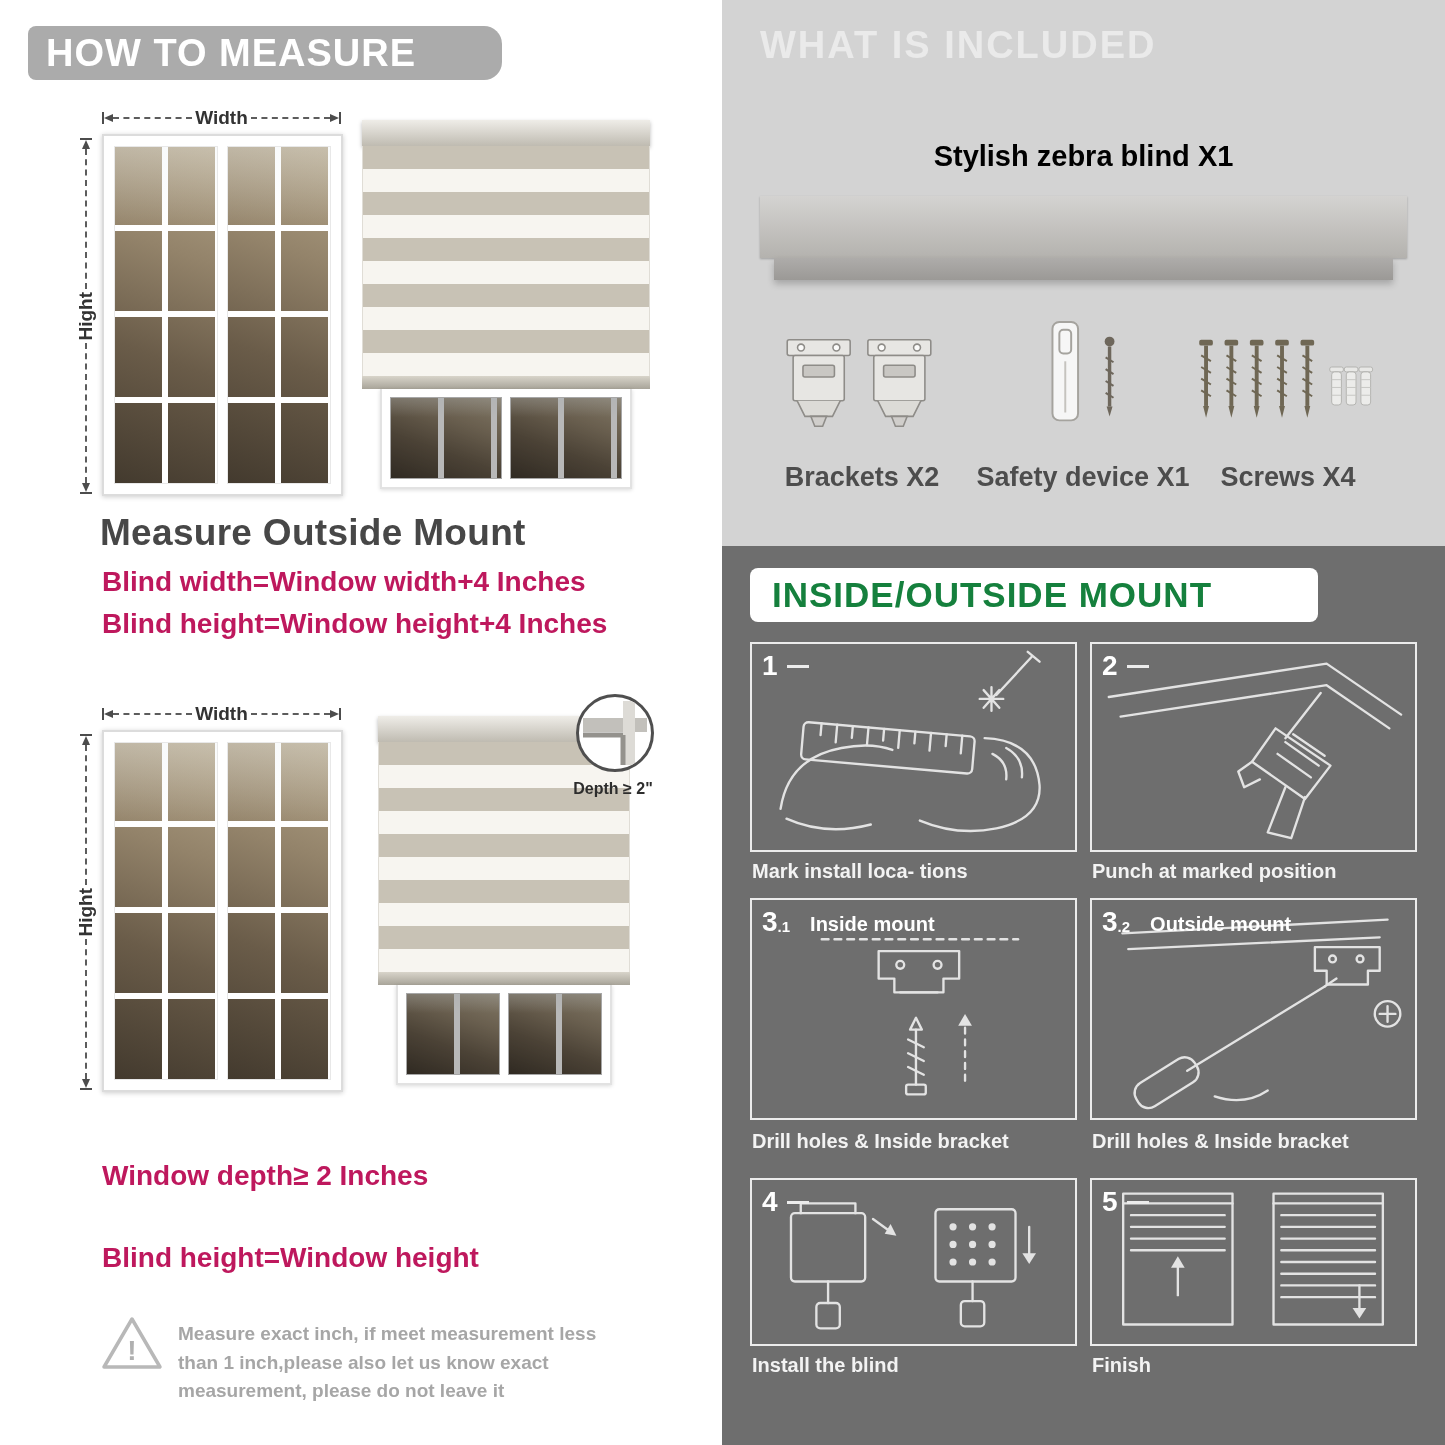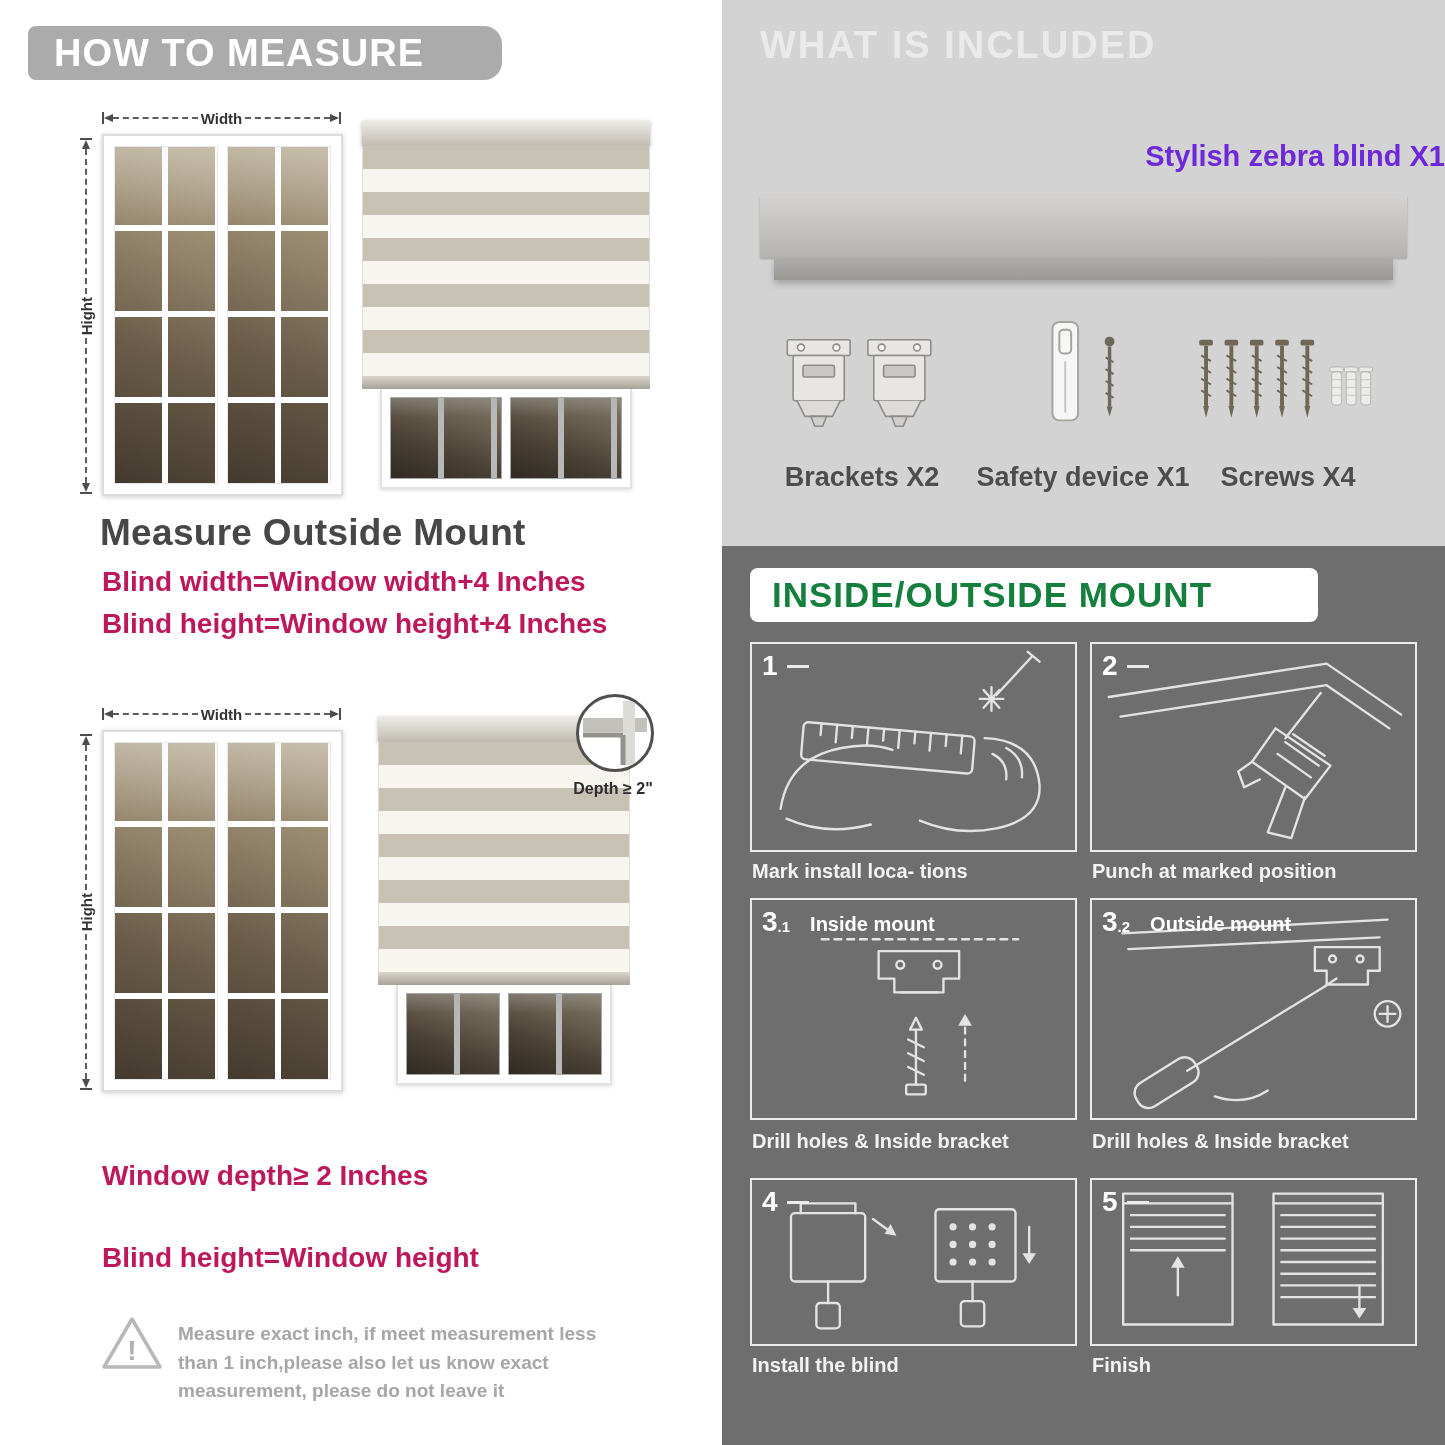--- a/index.html
+++ b/index.html
@@ -4,38 +4,38 @@
 <style>
   *{box-sizing:border-box;margin:0;padding:0}
   body{background:#fff}
   #page{position:relative;width:1445px;height:1445px;background:#ffffff;
         font-family:"Liberation Sans",sans-serif;overflow:hidden}
   .abs{position:absolute}
 
   
   .htm-banner{left:28px;top:26px;width:474px;height:54px;background:#ababab;
     border-radius:8px 18px 18px 8px;color:#fff;font-size:38px;font-weight:bold;
-    line-height:54px;padding-left:26px;letter-spacing:1px;white-space:nowrap}
+    line-height:54px;padding-left:18px;letter-spacing:1px;white-space:nowrap}
 
   .win-group{width:265px;height:392px}
   .wgA{left:78px;top:104px}
   .wgB{left:78px;top:700px}
 
   .mh{left:24px;right:2px;top:6px;height:16px;display:flex;align-items:center}
   .mv{left:0;top:34px;bottom:2px;width:16px;display:flex;flex-direction:column;align-items:center}
   .bar-h{width:2px;height:12px;background:#4c4c4c}
   .bar-v{height:2px;width:12px;background:#4c4c4c}
   .head{width:0;height:0}
   .head-l{border-top:4px solid transparent;border-bottom:4px solid transparent;border-right:9px solid #4c4c4c}
   .head-r{border-top:4px solid transparent;border-bottom:4px solid transparent;border-left:9px solid #4c4c4c}
   .head-u{border-left:4px solid transparent;border-right:4px solid transparent;border-bottom:9px solid #4c4c4c}
   .head-d{border-left:4px solid transparent;border-right:4px solid transparent;border-top:9px solid #4c4c4c}
   .dash-h{flex:1;border-top:2px dashed #5c5c5c;height:0}
   .dash-v{flex:1;border-left:2px dashed #5c5c5c;width:0}
-  .mlbl{font-size:15px;font-weight:bold;color:#333;padding:0 3px;white-space:nowrap}
+  .mlbl{font-size:19px;font-weight:bold;color:#333;padding:0 3px;white-space:nowrap}
   .mv .mlbl{writing-mode:vertical-rl;transform:rotate(180deg);padding:3px 0}
 
   .window{left:24px;top:30px;right:0;bottom:0;background:#fff;border:2px solid #dcdcdc;
     box-shadow:0 1px 5px rgba(0,0,0,.20);padding:10px;display:flex;gap:9px}
   .sash{flex:1;border:1px solid #e8e8e8;
     background-image:
       linear-gradient(180deg, rgba(235,240,242,.32), rgba(235,240,242,0) 24%),
       repeating-linear-gradient(0deg, transparent 0, transparent 80px, #ffffff 80px, #ffffff 86px),
       repeating-linear-gradient(90deg, transparent 0, transparent 47px, #ffffff 47px, #ffffff 53px),
       linear-gradient(200deg,#b6a78b 0%,#93836a 32%,#6a5c49 62%,#433a2e 100%);
@@ -59,21 +59,21 @@
 
   .title-left{font-size:37px;font-weight:bold;color:#474747;letter-spacing:.3px;white-space:nowrap}
   .line-left{font-size:28px;font-weight:bold;color:#be185d;white-space:nowrap}
 
   .warn-icon{left:100px;top:1312px;width:64px;height:62px}
   .warn-text{left:178px;top:1320px;width:452px;font-size:19px;font-weight:600;color:#a6a6a6;line-height:1.5}
 
   
   .right-top{left:722px;top:0;width:723px;height:546px;background:#d3d3d3}
   .wi-header{left:38px;top:24px;font-size:38px;font-weight:bold;color:#eaeaea;letter-spacing:2px;white-space:nowrap}
-  .product-lbl{left:0;top:140px;width:100%;text-align:right;font-size:29px;font-weight:bold;color:#6d28d9}
+  .product-lbl{left:0;top:140px;width:100%;text-align:center;font-size:29px;font-weight:bold;color:#000000}
   .rail-main{left:38px;top:196px;width:647px;height:62px;
     background:linear-gradient(180deg,#d4d3d1,#b4b2ae);box-shadow:0 1px 2px rgba(0,0,0,.25)}
   .rail-lip{left:52px;top:258px;width:619px;height:22px;
     background:linear-gradient(180deg,#aeacaa,#9b9996);box-shadow:0 4px 7px rgba(0,0,0,.22)}
   .icon-brackets{left:58px;top:322px;width:160px;height:118px}
   .icon-safety{left:300px;top:316px;width:120px;height:128px}
   .icon-screws{left:468px;top:330px;width:185px;height:112px}
   .inc-lbl{top:462px;font-size:27px;font-weight:bold;color:#4d4d4d;text-align:center;white-space:nowrap}
   .inc-lbl.b{left:55px;width:170px}
   .inc-lbl.s{left:246px;width:230px}

